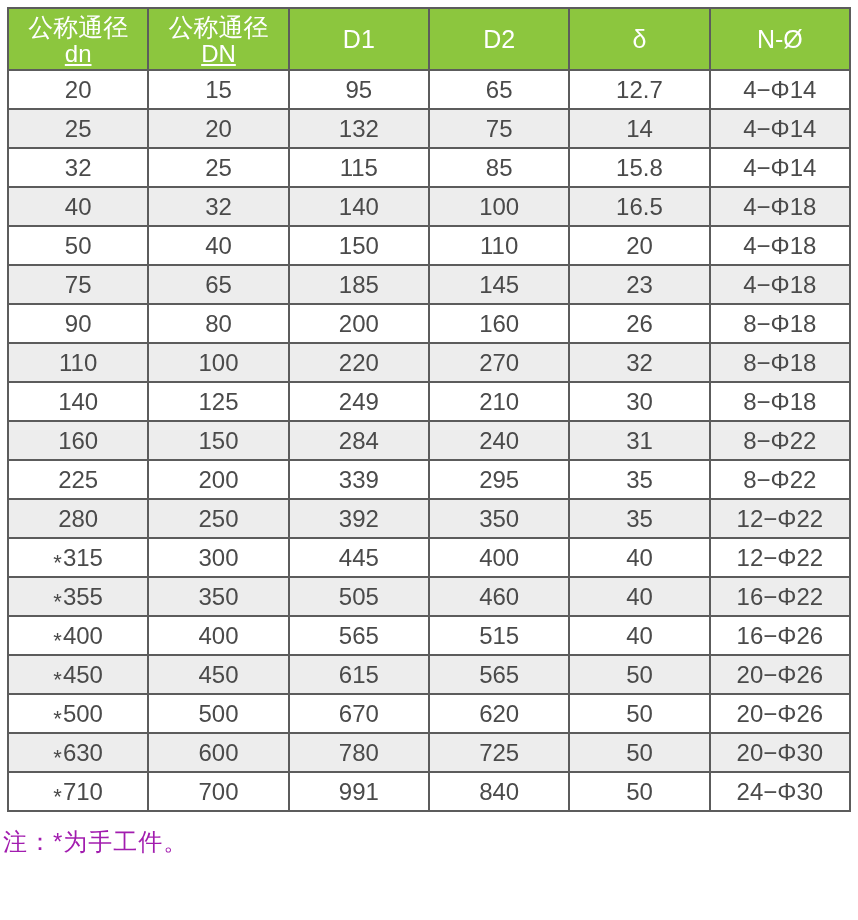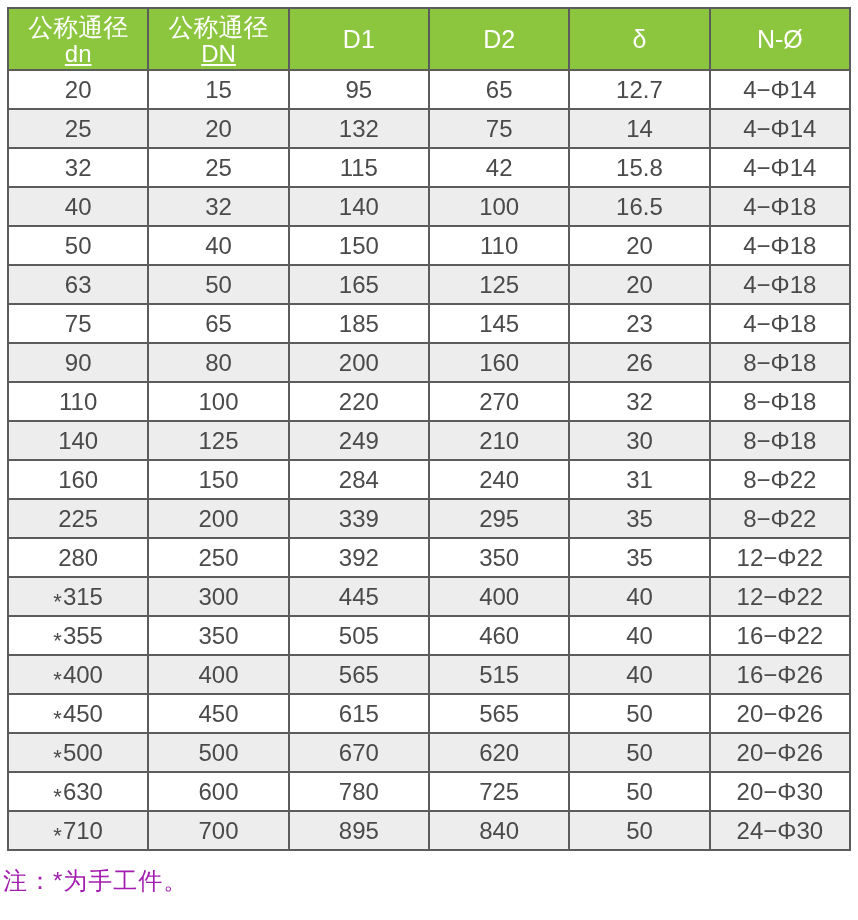--- a/index.html
+++ b/index.html
@@ -114,45 +114,37 @@
           <td>20</td>
           <td>132</td>
           <td>75</td>
           <td>14</td>
           <td>4−Φ14</td>
         </tr>
         <tr>
           <td>32</td>
           <td>25</td>
           <td>115</td>
-          <td>42</td>
+          <td>85</td>
           <td>15.8</td>
           <td>4−Φ14</td>
         </tr>
         <tr>
           <td>40</td>
           <td>32</td>
           <td>140</td>
           <td>100</td>
           <td>16.5</td>
           <td>4−Φ18</td>
         </tr>
         <tr>
           <td>50</td>
           <td>40</td>
           <td>150</td>
           <td>110</td>
-          <td>20</td>
-          <td>4−Φ18</td>
-        </tr>
-        <tr>
-          <td>63</td>
-          <td>50</td>
-          <td>165</td>
-          <td>125</td>
           <td>20</td>
           <td>4−Φ18</td>
         </tr>
         <tr>
           <td>75</td>
           <td>65</td>
           <td>185</td>
           <td>145</td>
           <td>23</td>
           <td>4−Φ18</td>
@@ -249,21 +241,21 @@
           <td><span class="ast">*</span>630</td>
           <td>600</td>
           <td>780</td>
           <td>725</td>
           <td>50</td>
           <td>20−Φ30</td>
         </tr>
         <tr>
           <td><span class="ast">*</span>710</td>
           <td>700</td>
-          <td>895</td>
+          <td>991</td>
           <td>840</td>
           <td>50</td>
           <td>24−Φ30</td>
         </tr>
       </tbody>
   </table>
 
   <div class="note">注：*为手工件。</div>
 </div>
 

